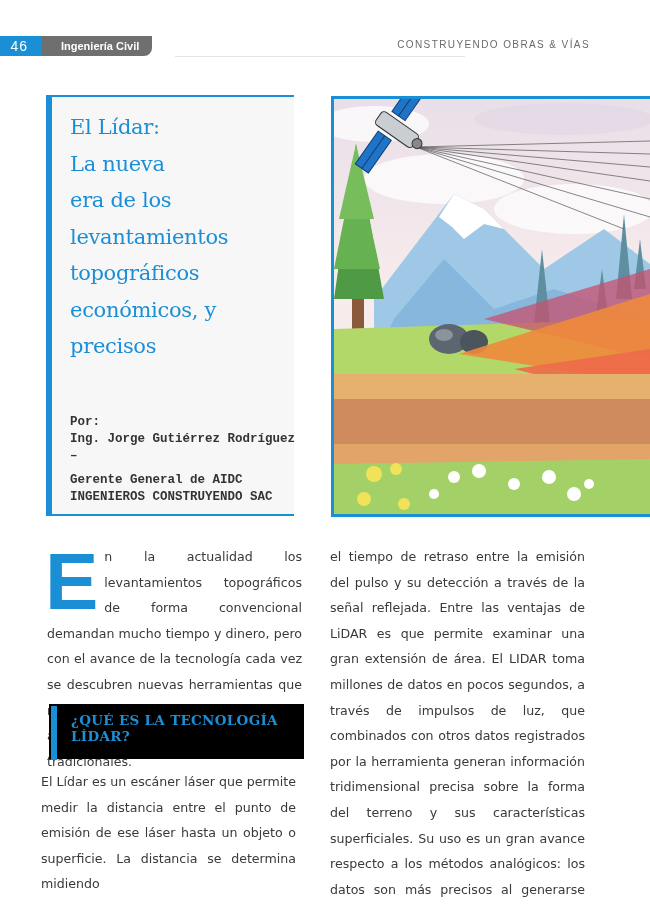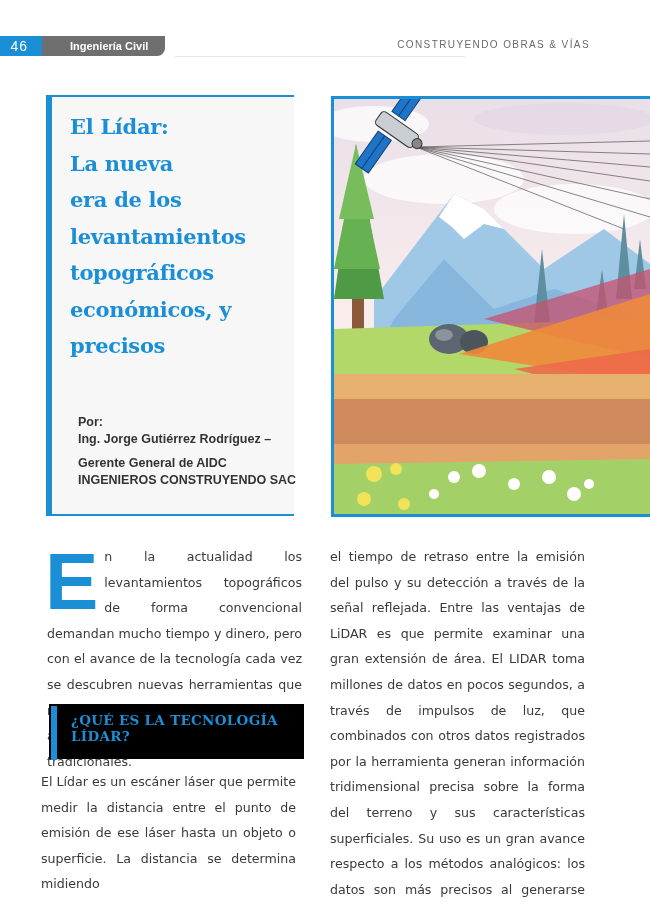--- a/index.html
+++ b/index.html
@@ -7,47 +7,46 @@
       width: 650px; height: 904px; background: #ffffff; position: relative; overflow: hidden;
       font-family: "DejaVu Sans", sans-serif; color: #3a3a3a;
     }
     
     .hdr-num {
       position: absolute; left: 0; top: 36px; width: 42px; height: 20px; background: #1b8fd6;
       color: #fff; font-family: "Liberation Sans", sans-serif; font-weight: normal; font-size: 14px;
       line-height: 20px; text-align: right; padding-right: 14px; box-sizing: border-box; letter-spacing: 1px;
     }
     .hdr-section {
-      position: absolute; left: 42px; top: 36px; width: 123px; height: 20px; background: #6f6f6f;
+      position: absolute; left: 42px; top: 36px; width: 110px; height: 20px; background: #6f6f6f;
       color: #fff; font-family: "Liberation Sans", sans-serif; font-weight: bold; font-size: 11px;
-      line-height: 20px; padding-left: 28px; box-sizing: border-box; border-bottom-right-radius: 8px;
+      line-height: 20px; padding-left: 19px; box-sizing: border-box; border-bottom-right-radius: 8px;
     }
     .hdr-right {
       position: absolute; right: 60px; top: 39px; font-family: "Liberation Sans", sans-serif;
       font-size: 10px; letter-spacing: 1.4px; color: #6a6a6a;
     }
     .hdr-rule { position: absolute; left: 175px; right: 185px; top: 56px; height: 1px; background: #e6e6e6; }
 
     
     .title-box {
       position: absolute; left: 46px; top: 95px; width: 248px; height: 421px; background: #f7f7f7;
       border-left: 6px solid #1b8fd6; border-top: 2px solid #1b8fd6; border-bottom: 2px solid #1b8fd6;
       box-sizing: border-box;
     }
     .title {
       position: absolute; left: 18px; top: 12px; width: 225px; margin: 0;
-      font-family: "DejaVu Serif", serif; font-weight: bold; font-size: 21px; line-height: 36.5px;
+      font-family: "DejaVu Serif", serif; font-weight: normal; font-size: 21px; line-height: 36.5px;
       color: #1b8fd6; letter-spacing: -0.3px;
     }
     .title span { display: block; white-space: nowrap; }
     .author {
       position: absolute; left: 18px; top: 317px; width: 226px;
-      font-family: Liberation Sans, sans-serif; font-weight: bold; font-size: 12.5px; color: #333;
+      font-family: Liberation Mono, monospace; font-weight: bold; font-size: 12.5px; color: #333;
       line-height: 17px;
-      margin-left: 8px;
     }
     .author .gap { height: 7px; }
 
     
     .illus {
       position: absolute; left: 331px; top: 96px; width: 319px; height: 421px;
       border-left: 3px solid #1b8fd6; border-top: 3px solid #1b8fd6; border-bottom: 3px solid #1b8fd6;
       box-sizing: border-box; overflow: hidden; background: #f4e8ea;
     }
     .illus svg { display: block; }

